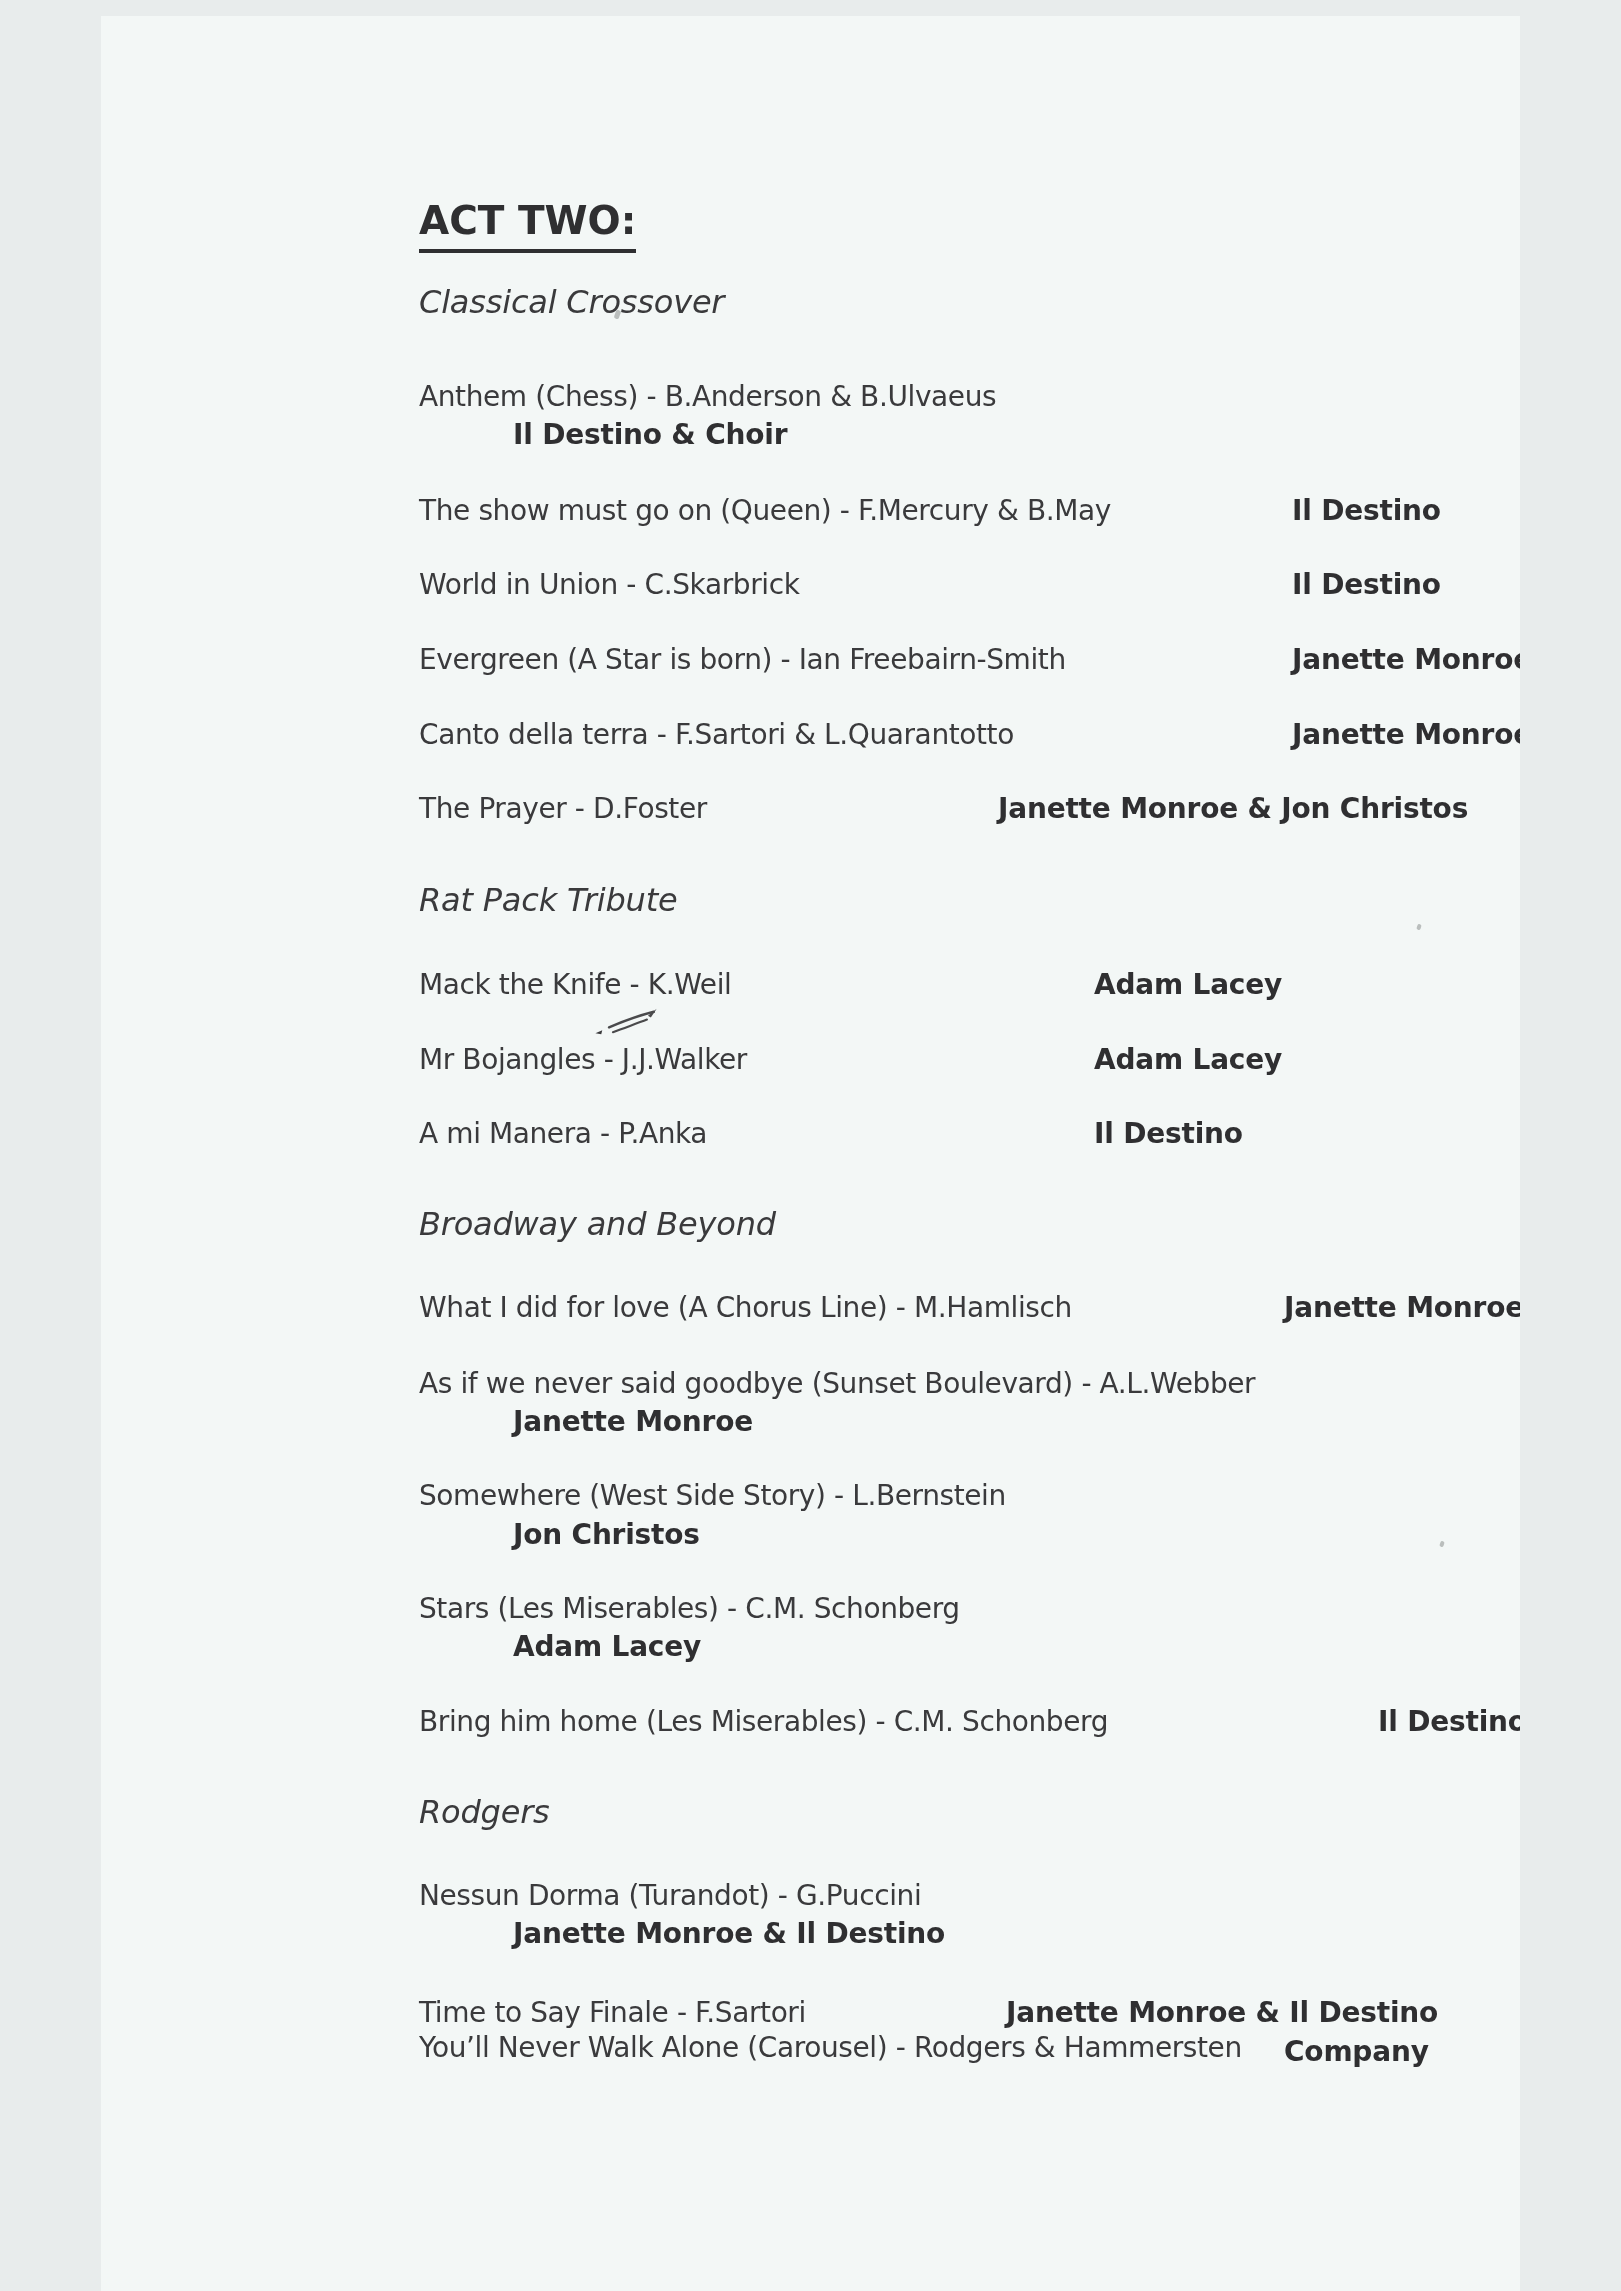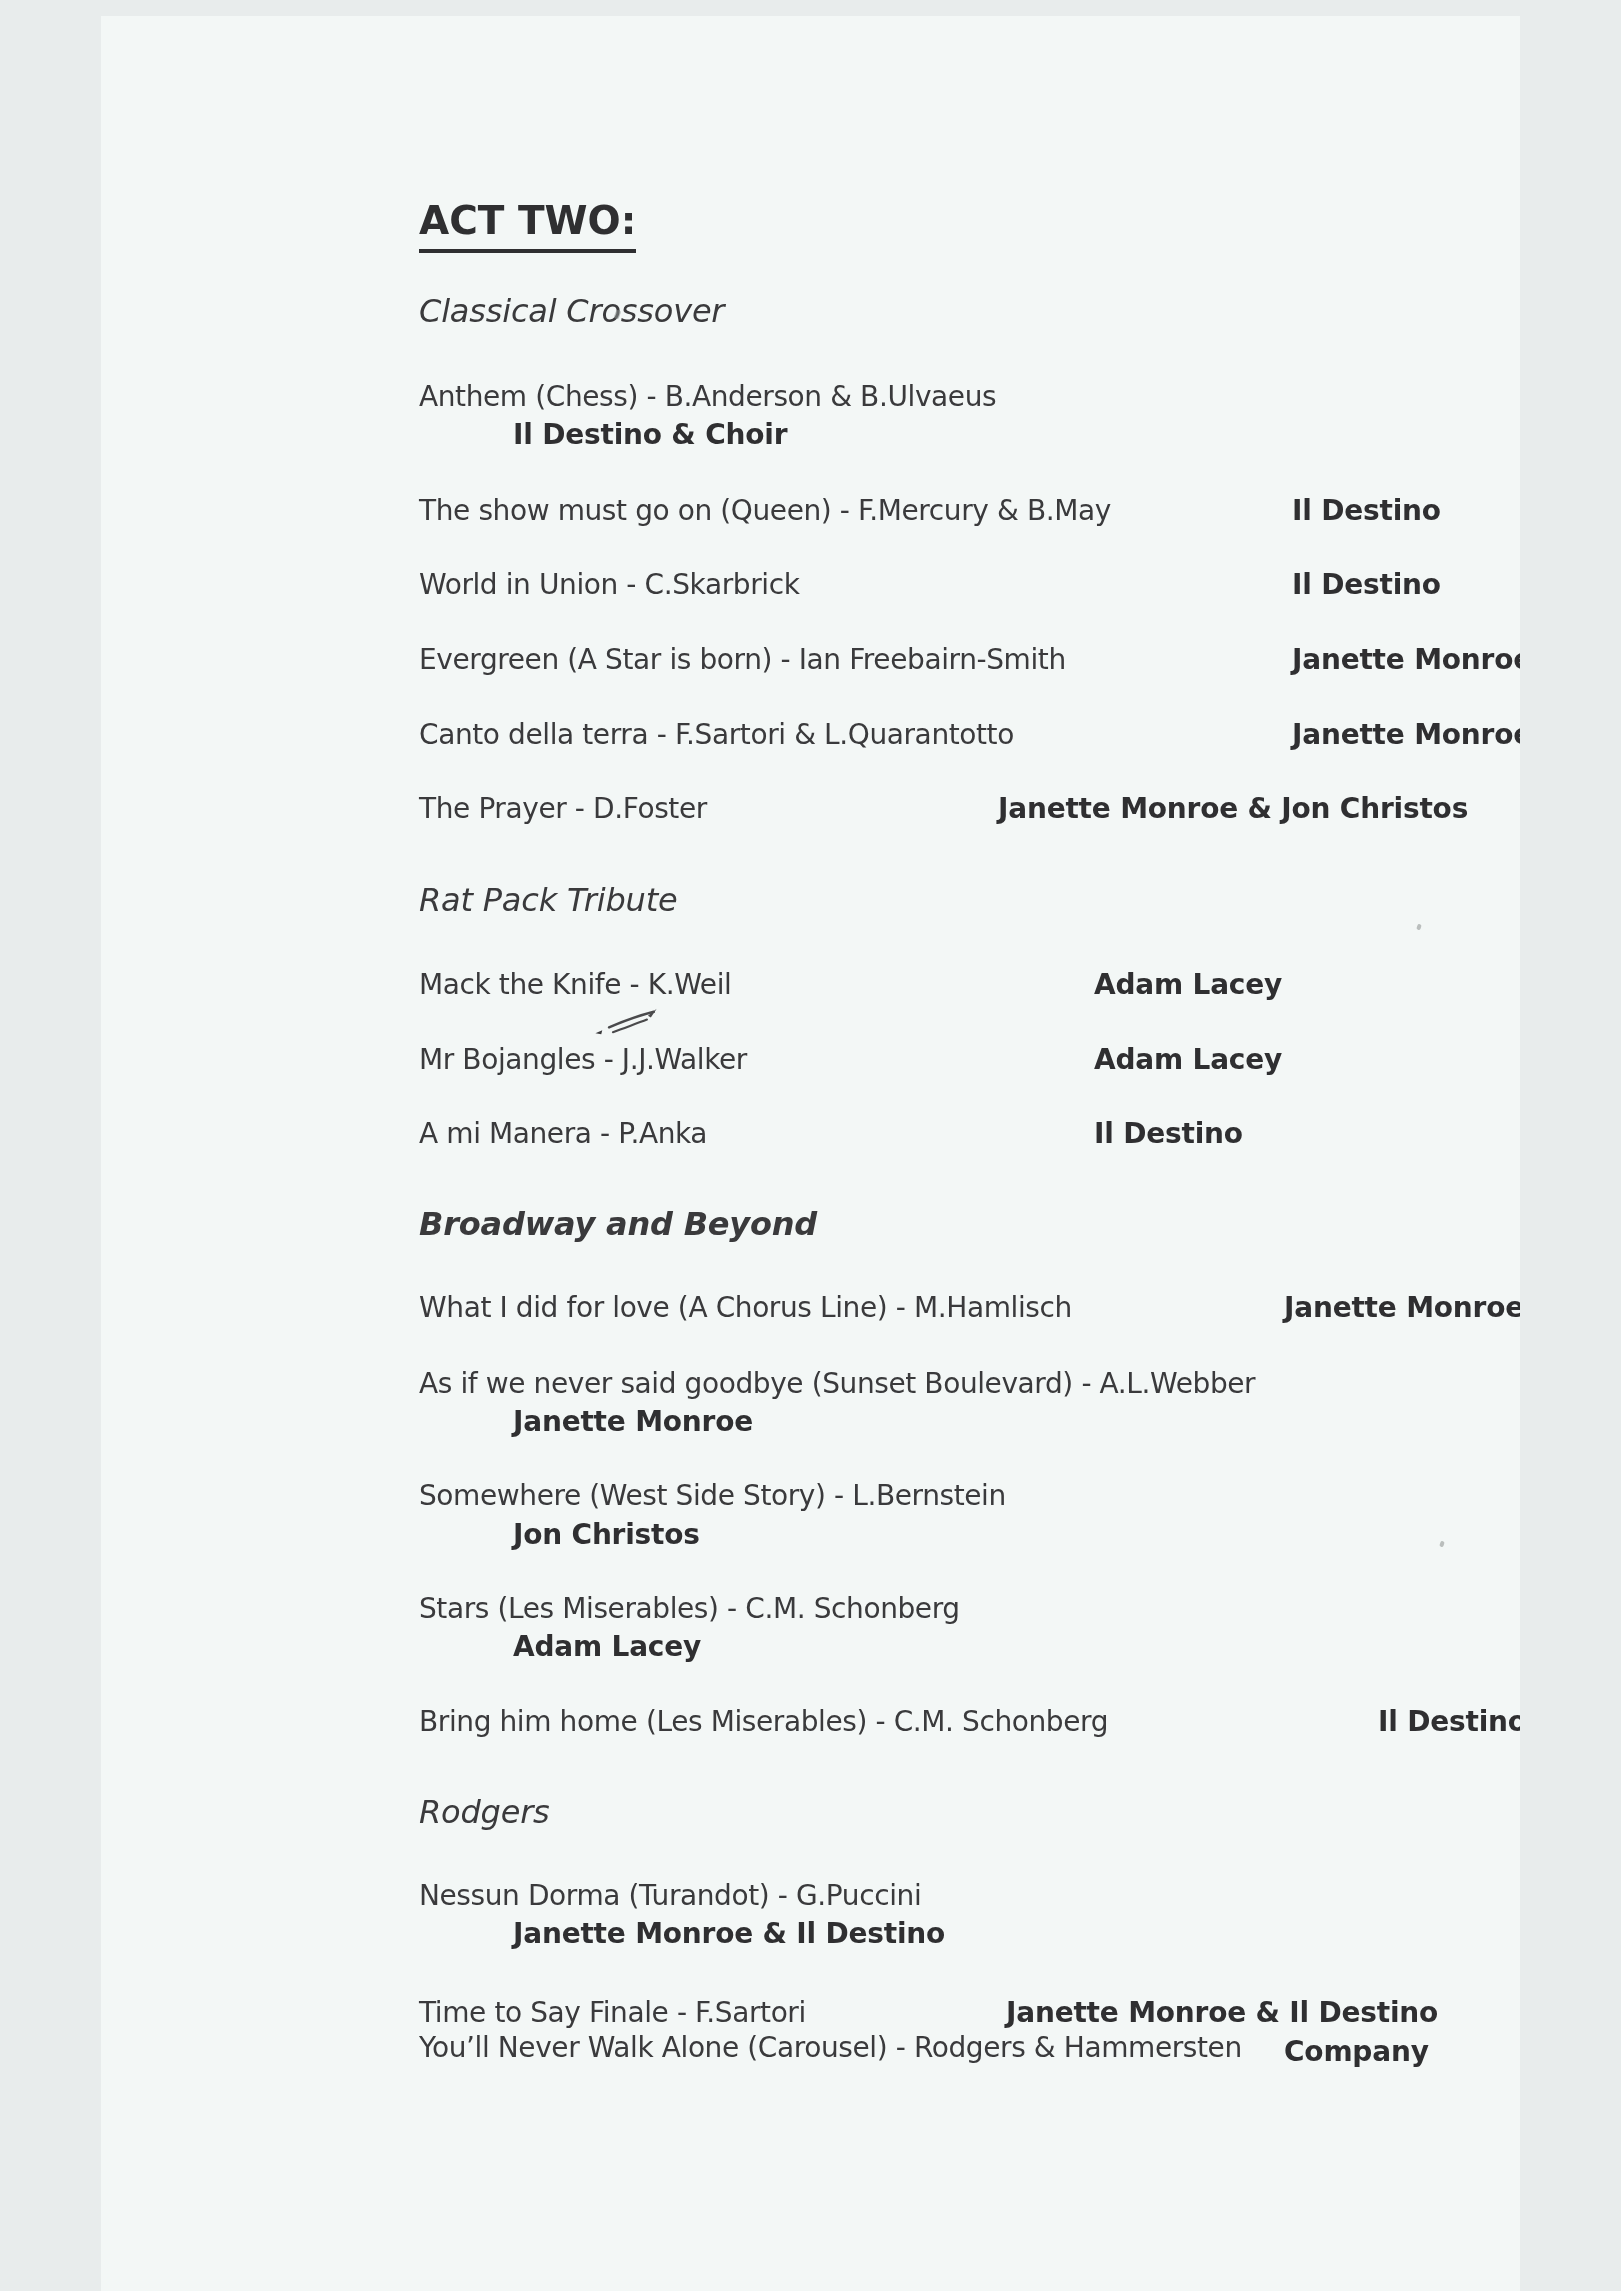--- a/index.html
+++ b/index.html
@@ -51,41 +51,41 @@
 
 <div class="page" id="doc" style="--paper: #f3f7f6; --ink: #3a3a3c; --ink-bold: #2f2f31;">
 
   <svg class="penmark" id="pen-mark" width="74" height="35" viewBox="0 0 75 36" style="left: 490px; top: 988px;">
     <path d="M18 24 C 32 18, 48 12, 64 8" stroke="#4a4a4c" stroke-width="2.6" fill="none" stroke-linecap="round"></path>
     <path d="M22 29 C 35 24, 47 20, 57 16" stroke="#4a4a4c" stroke-width="2.2" fill="none" stroke-linecap="round"></path>
     <path d="M58 12 L 67 5 L 61 14 Z" fill="#4a4a4c"></path>
     <path d="M4 30 L 11 27 L 10 31 Z" fill="#3a3a3c"></path>
   </svg>
 <div class="line title" style="left: 318px; top: 182px;">ACT TWO:</div>
-    <div class="line heading" style="left: 318px; top: 276px; font-style: italic;">Classical Crossover</div>
+    <div class="line heading" style="left: 318px; top: 267px; font-style: italic;">Classical Crossover</div>
     <div class="line body" style="left: 318px; top: 364px;">Anthem (Chess) - B.Anderson &amp; B.Ulvaeus</div>
     <div class="line performer" style="left: 412px; top: 402px;">Il Destino &amp; Choir</div>
     <div class="line body" style="left: 318px; top: 478px;">The show must go on (Queen) - F.Mercury &amp; B.May</div>
     <div class="line performer" style="left: 1191px; top: 478px;">Il Destino</div>
     <div class="line body" style="left: 318px; top: 552px; text-align: right;">World in Union - C.Skarbrick</div>
     <div class="line performer" style="left: 1191px; top: 552px;">Il Destino</div>
     <div class="line body" style="left: 318px; top: 627px;">Evergreen (A Star is born) - Ian Freebairn-Smith</div>
     <div class="line performer" style="left: 1191px; top: 627px;">Janette Monroe</div>
     <div class="line body" style="left: 318px; top: 702px;">Canto della terra - F.Sartori &amp; L.Quarantotto</div>
     <div class="line performer" style="left: 1191px; top: 702px;">Janette Monroe</div>
     <div class="line body" style="left: 318px; top: 776px;">The Prayer - D.Foster</div>
     <div class="line performer" style="left: 897px; top: 776px;">Janette Monroe &amp; Jon Christos</div>
     <div class="line heading" style="left: 318px; top: 865px;">Rat Pack Tribute</div>
     <div class="line body" style="left: 318px; top: 952px;">Mack the Knife - K.Weil</div>
     <div class="line performer" style="left: 993px; top: 952px;">Adam Lacey</div>
     <div class="line body" style="left: 318px; top: 1027px;">Mr Bojangles - J.J.Walker</div>
     <div class="line performer" style="left: 993px; top: 1027px;">Adam Lacey</div>
     <div class="line body" style="left: 318px; top: 1101px;">A mi Manera - P.Anka</div>
     <div class="line performer" style="left: 993px; top: 1101px;">Il Destino</div>
-    <div class="line heading" style="left: 318px; top: 1189px; font-weight: bold;">Broadway and Beyond</div>
+    <div class="line heading" style="left: 318px; top: 1189px;">Broadway and Beyond</div>
     <div class="line body" style="left: 318px; top: 1275px;">What I did for love (A Chorus Line) - M.Hamlisch</div>
     <div class="line performer" style="left: 1183px; top: 1275px;">Janette Monroe</div>
     <div class="line body" style="left: 318px; top: 1351px;">As if we never said goodbye (Sunset Boulevard) - A.L.Webber</div>
     <div class="line performer" style="left: 412px; top: 1389px;">Janette Monroe</div>
     <div class="line body" style="left: 318px; top: 1463px;">Somewhere (West Side Story) - L.Bernstein</div>
     <div class="line performer" style="left: 412px; top: 1502px;">Jon Christos</div>
     <div class="line body" style="left: 318px; top: 1576px;">Stars (Les Miserables) - C.M. Schonberg</div>
     <div class="line performer" style="left: 412px; top: 1614px;">Adam Lacey</div>
     <div class="line body" style="left: 318px; top: 1689px;">Bring him home (Les Miserables) - C.M. Schonberg</div>
     <div class="line performer" style="left: 1277px; top: 1689px;">Il Destino</div>

